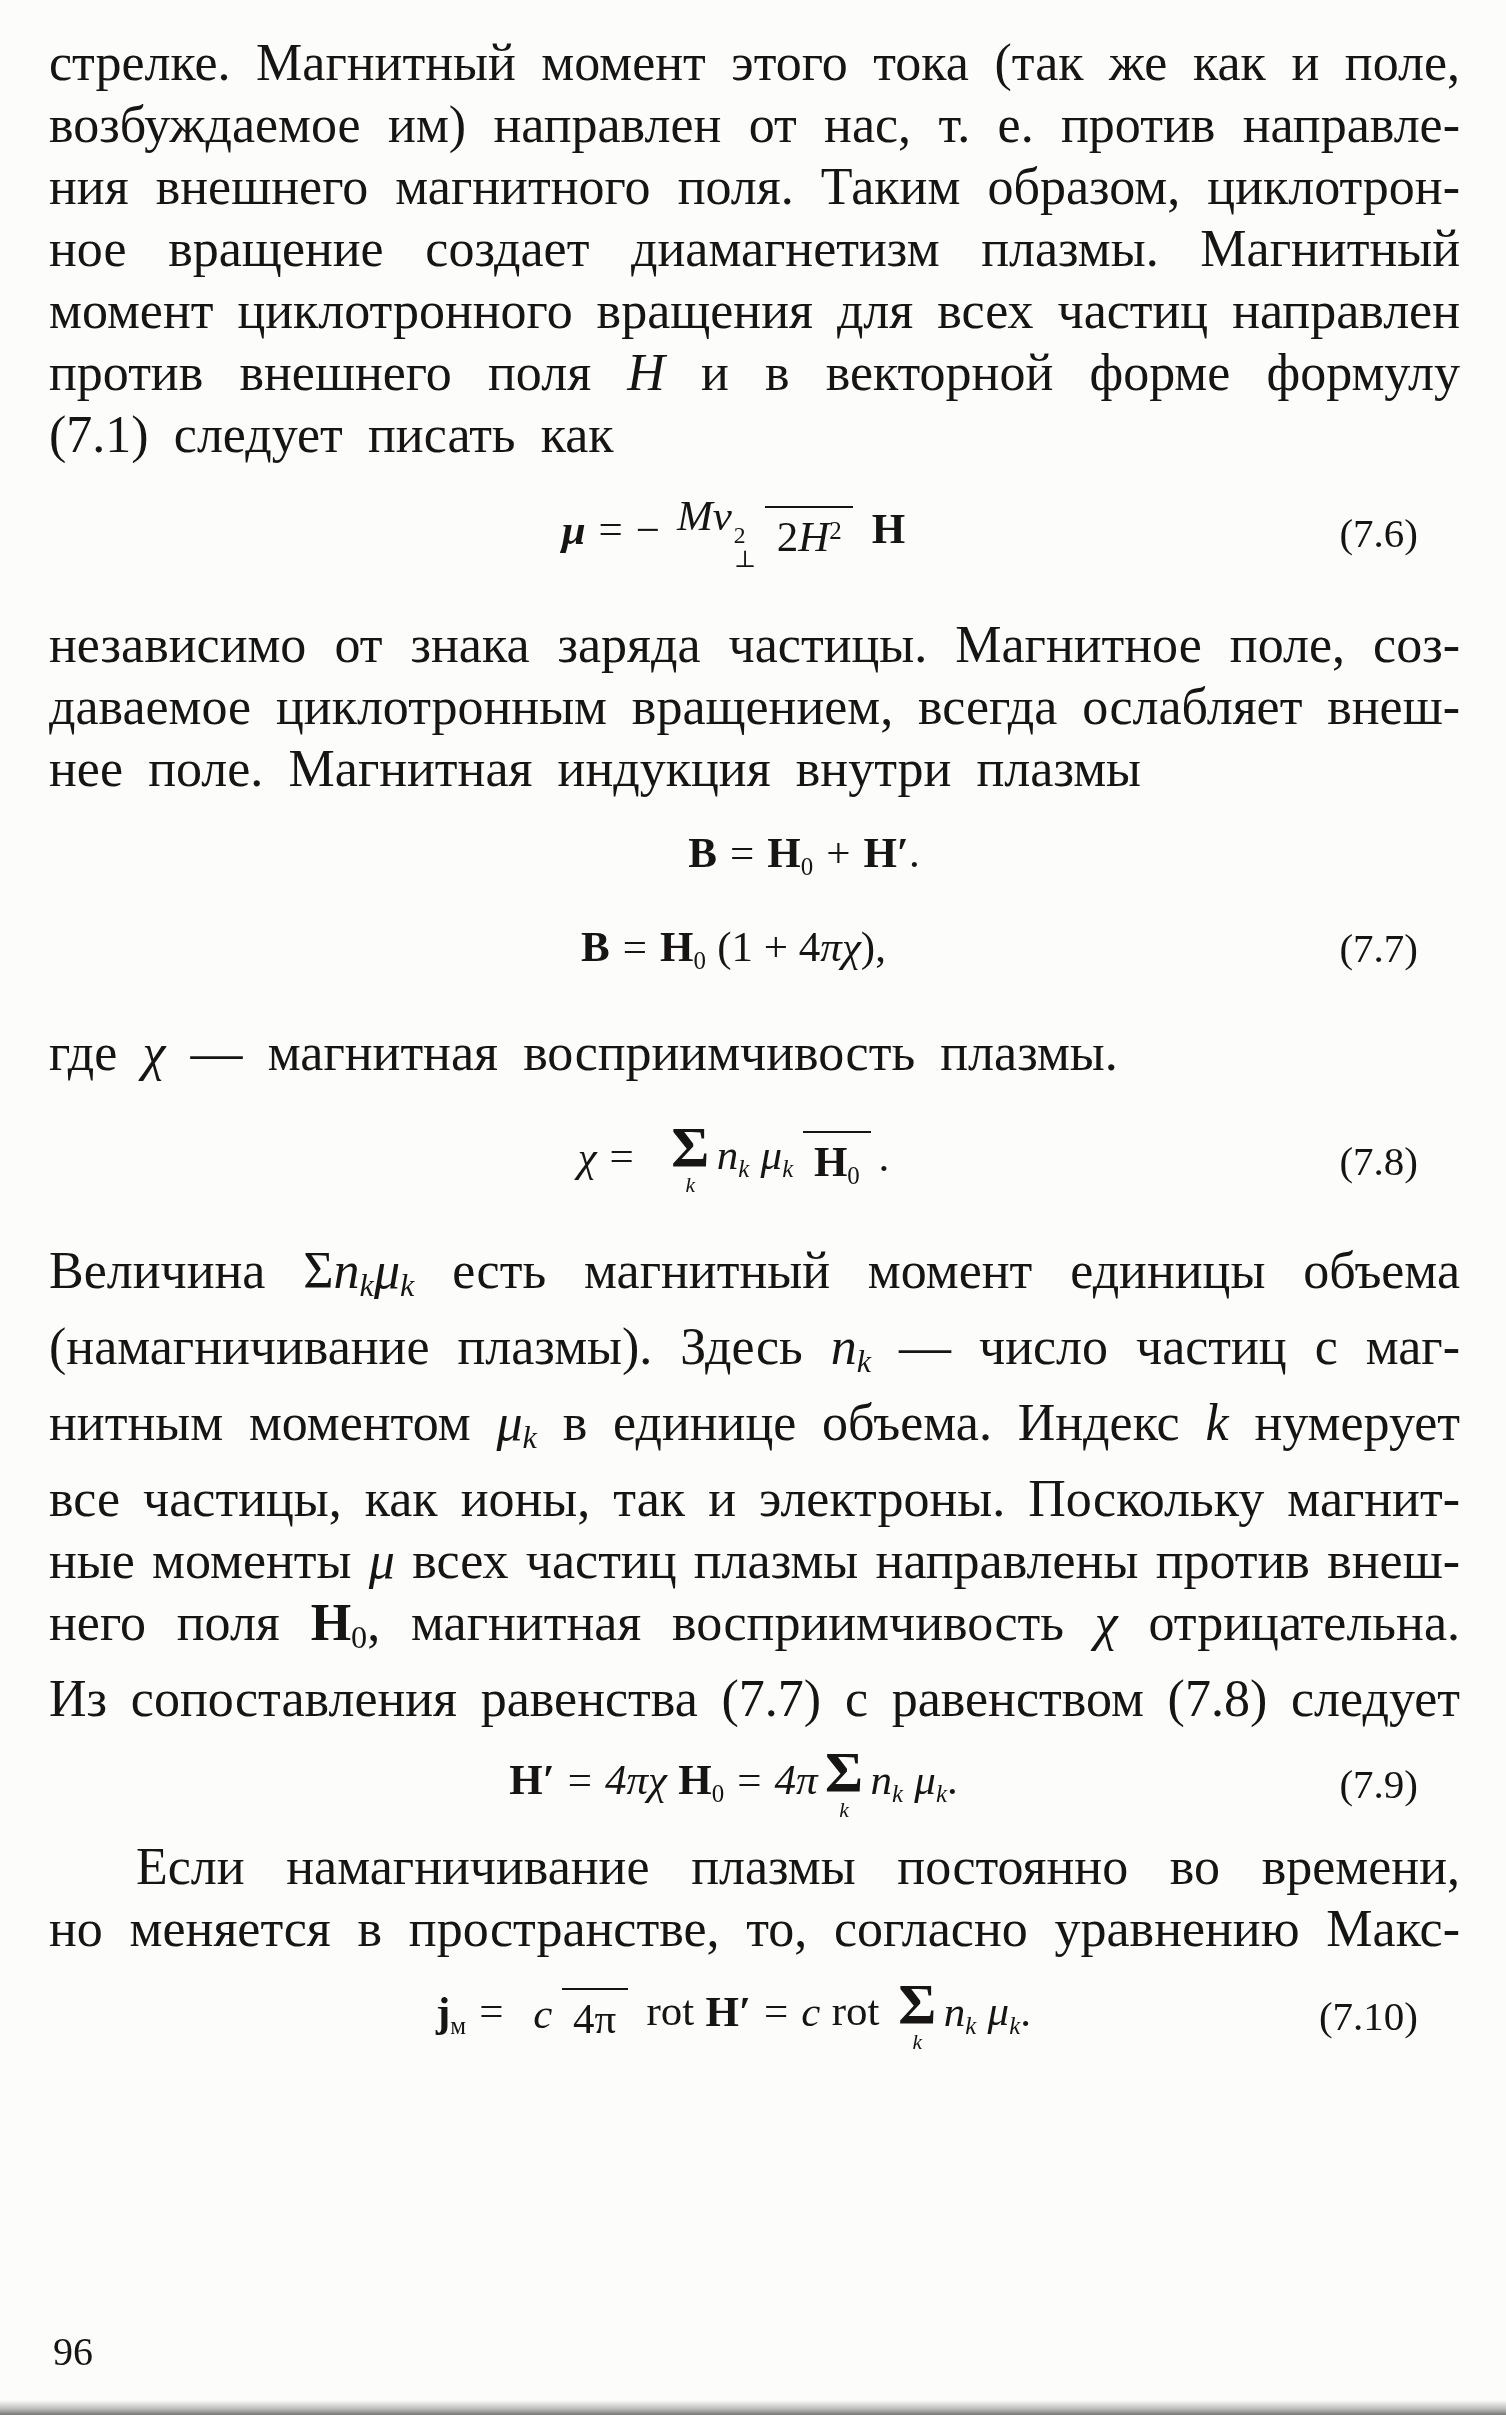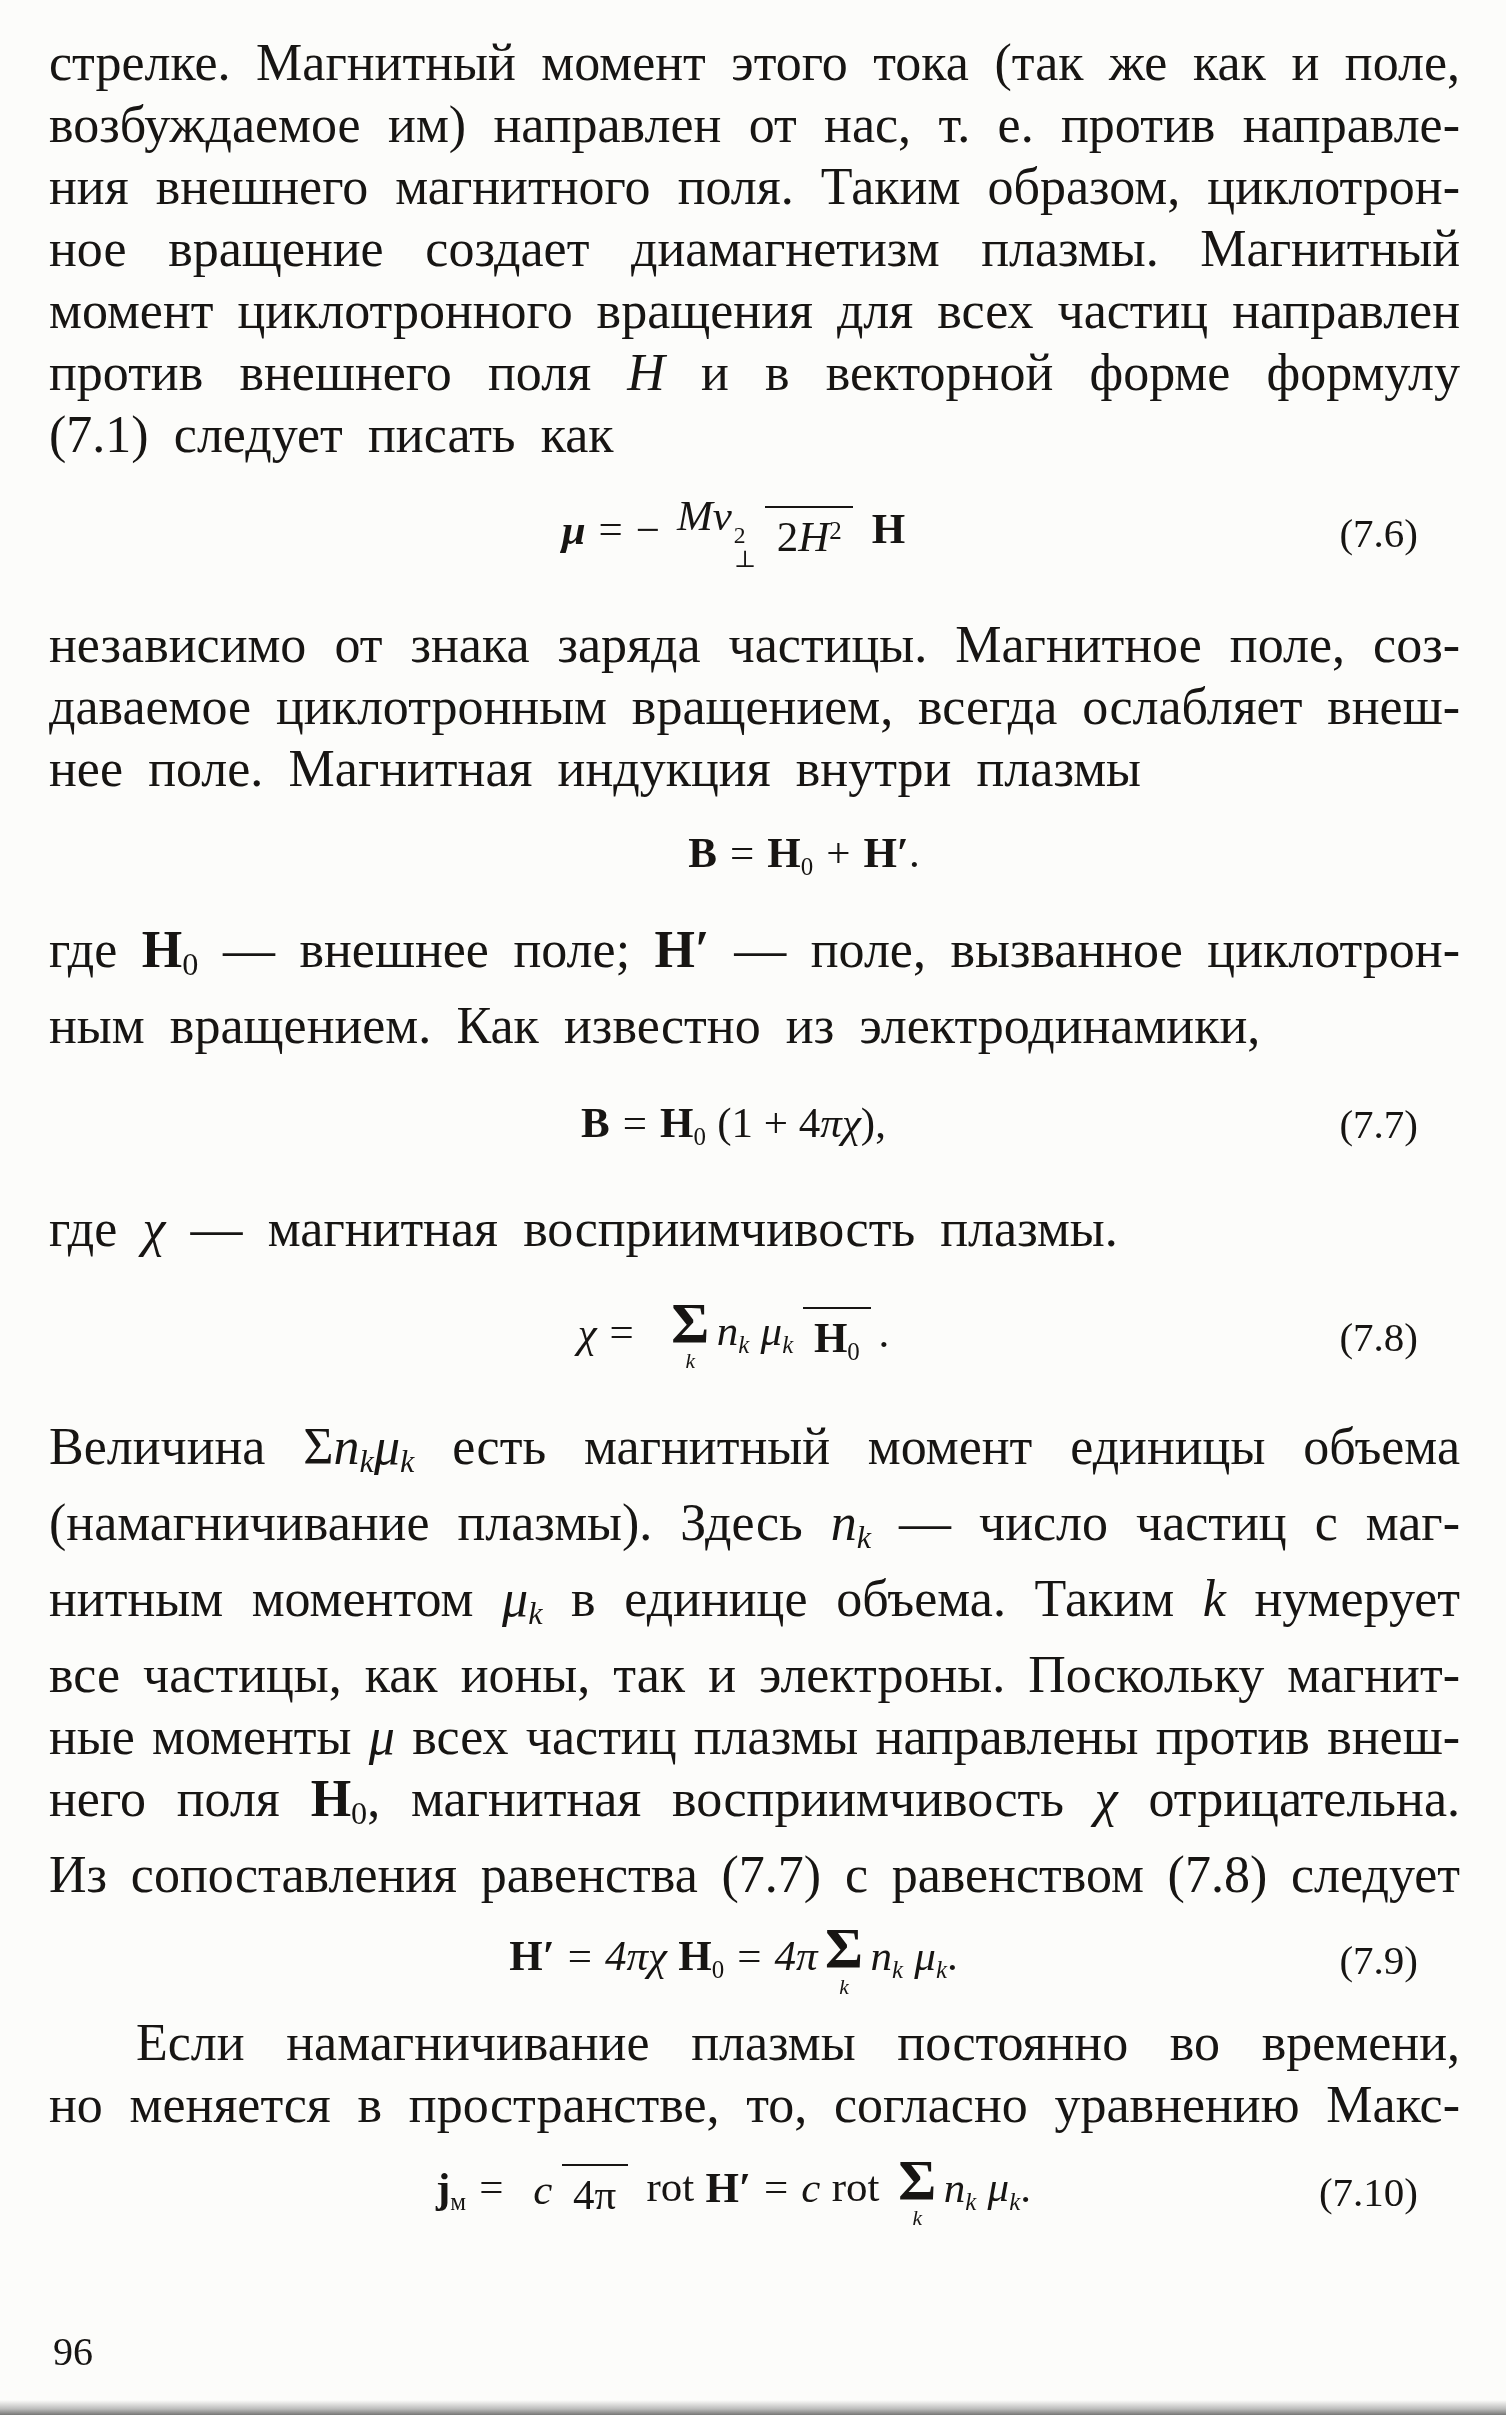--- a/index.html
+++ b/index.html
@@ -98,24 +98,20 @@
         <div class="line"><span>даваемое циклотронным вращением, всегда ослабляет внеш-</span></div>
         <div class="line last"><span>нее поле. Магнитная индукция внутри плазмы</span></div>
       </div>
 
     <div class="formula blk-fB">
       <div class="fbody">
         <span class="mb">B</span><span class="op">=</span><span class="mb">H</span><span class="msub">0</span><span class="op">+</span><span class="mb">H′</span><span>.</span>
       </div>
     </div>
 
-    <div class="para blk-p3">
-        <div class="line"><span>где </span><span class="b">H</span><span class="sub">0</span><span> — внешнее поле; </span><span class="b">H′</span><span> — поле, вызванное циклотрон-</span></div>
-        <div class="line last"><span>ным вращением. Как известно из электродинамики,</span></div>
-      </div>
 
     <div class="formula blk-f77">
       <div class="fbody">
         <span class="mb">B</span><span class="op">=</span><span class="mb">H</span><span class="msub">0</span><span class="gap">(1 + 4</span><span class="mi">πχ</span><span>),</span>
       </div>
       <span class="ftag">(7.7)</span>
     </div>
 
     <div class="para blk-pchi">
         <div class="line last"><span>где </span><span class="i">χ</span><span> — магнитная восприимчивость плазмы.</span></div>
@@ -130,21 +126,21 @@
               </span><span class="mi">n</span><span class="msub mi">k</span><span class="mi gap">μ</span><span class="msub mi">k</span></span>
             <span class="fden"><span class="mb">H</span><span class="msub">0</span></span>
           </span><span>.</span>
       </div>
       <span class="ftag">(7.8)</span>
     </div>
 
     <div class="para blk-p4">
         <div class="line"><span>Величина Σ</span><span class="i">n</span><span class="i sub">k</span><span class="i">μ</span><span class="i sub">k</span><span> есть магнитный момент единицы объема</span></div>
         <div class="line"><span>(намагничивание плазмы). Здесь </span><span class="i">n</span><span class="i sub">k</span><span> — число частиц с маг-</span></div>
-        <div class="line"><span>нитным моментом </span><span class="i">μ</span><span class="i sub">k</span><span> в единице объема. Таким </span><span class="i">k</span><span> нумерует</span></div>
+        <div class="line"><span>нитным моментом </span><span class="i">μ</span><span class="i sub">k</span><span> в единице объема. Индекс </span><span class="i">k</span><span> нумерует</span></div>
         <div class="line"><span>все частицы, как ионы, так и электроны. Поскольку магнит-</span></div>
         <div class="line"><span>ные моменты </span><span class="i">μ</span><span> всех частиц плазмы направлены против внеш-</span></div>
         <div class="line"><span>него поля </span><span class="b">H</span><span class="sub">0</span><span>, магнитная восприимчивость </span><span class="i">χ</span><span> отрицательна.</span></div>
         <div class="line"><span>Из сопоставления равенства (7.7) с равенством (7.8) следует</span></div>
       </div>
 
     <div class="formula blk-f79">
       <div class="fbody">
         <span class="mb">H′</span><span class="op">=</span><span class="mi">4πχ</span><span class="mb gap">H</span><span class="msub">0</span><span class="op">=</span><span class="mi">4π</span><span class="bsum">
             <span class="sig">Σ</span>

